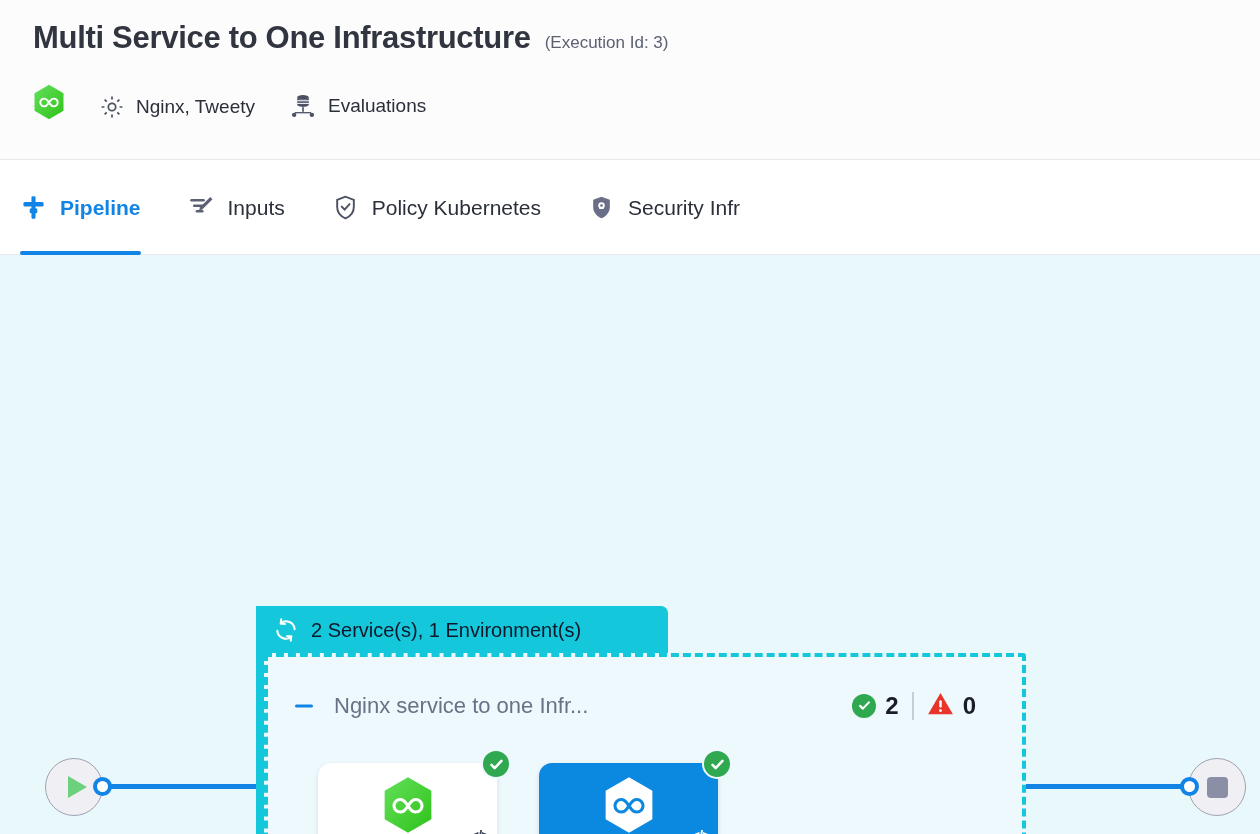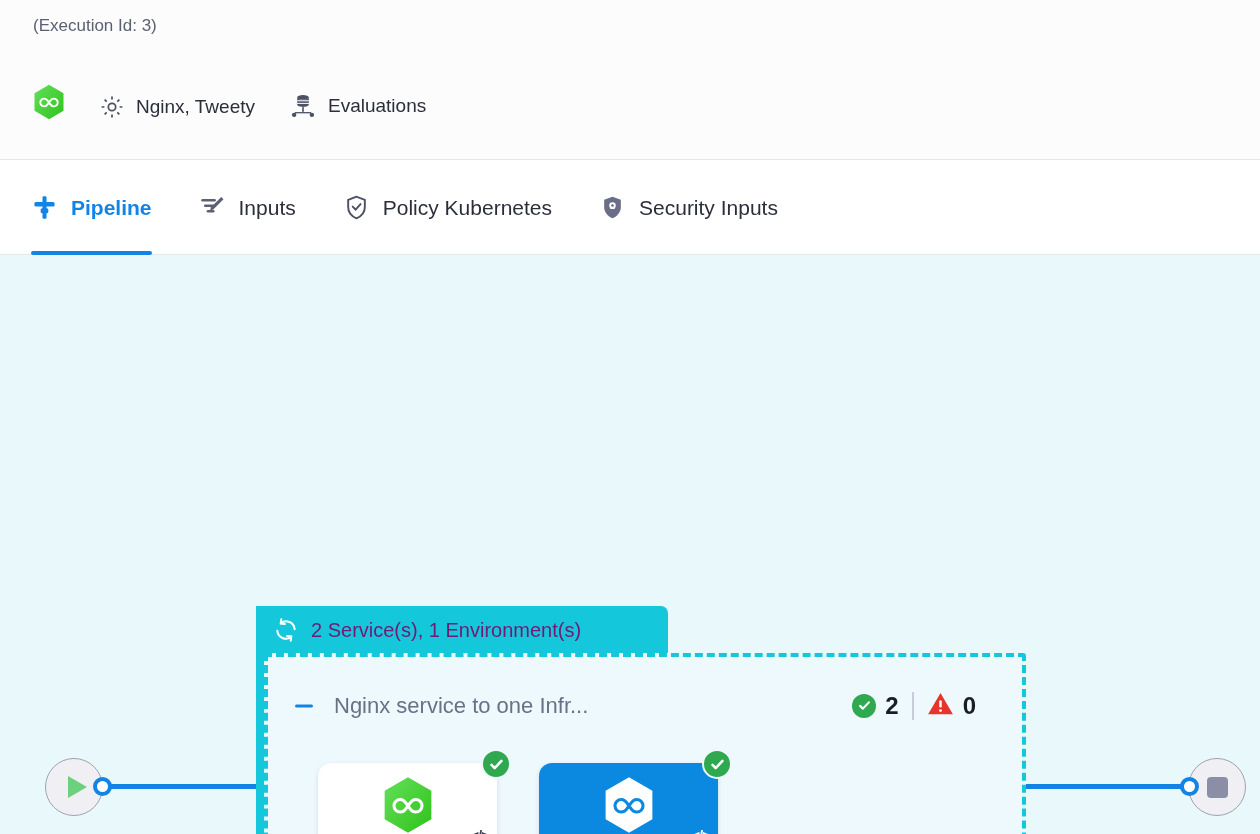--- a/index.html
+++ b/index.html
@@ -37,21 +37,21 @@
   .gap-lg { width: 34px; }
 
   .hex-logo { width: 32px; height: 36px; display:block; }
   .gear-ico { width: 26px; height: 26px; display:block; }
   .k8s-ico  { width: 28px; height: 28px; display:block; }
 
   
   .tabs {
     position: absolute; left: 0; top: 160px; width: 1260px; height: 95px;
     background: #ffffff; border-bottom: 1px solid #e6e8ec;
-    display: flex; align-items: flex-start; padding-left: 31px;
+    display: flex; align-items: flex-start; padding-left: 20px;
   }
   .tab {
     height: 95px; display: flex; align-items: center; gap: 13px;
     padding: 0 21px 0 0; margin-right: 26px;
     cursor: pointer; position: relative;
   }
   .tab .tab-label { font-size: 21px; color: #2b2f3a; }
   .tab.active .tab-label { color: #1284e6; font-weight: bold; }
   .tab.active::after {
     content: ""; position: absolute; left: 0; right: 21px; bottom: 0;
@@ -94,21 +94,21 @@
 
   
   .group-head {
     position: absolute; left: 256px; top: 351px;
     height: 48px; min-width: 412px;
     background: #15c7da; border-radius: 7px 7px 0 0;
     display: flex; align-items: center; padding: 0 17px;
     gap: 12px;
   }
   .group-head .gh-label {
-    font-size: 20px; color: #701a75; font-weight: normal; white-space: nowrap;
+    font-size: 20px; color: #0f172a; font-weight: normal; white-space: nowrap;
   }
   .loop-ico { width: 26px; height: 26px; display:block; }
 
   .group-box {
     position: absolute; left: 264px; top: 398px;
     width: 762px; height: 391px;
     border: 4px dashed #15c7da; border-radius: 3px;
     background: #edf9fd;
   }
   .group-bar {
@@ -161,20 +161,21 @@
   .code-dark { color: #3b4254; }
   .code-light { color: #ffffff; }
 </style>
 </head>
 <body>
 
 <div class="page">
 
   <div class="header">
     <div class="title-row">
+      <div class="page-title">Multi Service to One Infrastructure</div>
       <div class="exec-id">(Execution Id: 3)</div>
     </div>
 
     <div class="meta-row">
       <span>
         <svg class="hex-logo" viewBox="0 0 32 36">
           <defs>
               <linearGradient id="ghex" x1="0" y1="0" x2="1" y2="1">
             <stop offset="0" stop-color="#63e05a"></stop>
                 <stop offset="1" stop-color="#2fc21a"></stop>
@@ -251,21 +252,21 @@
 
     <div class="tab">
       <span>
         <svg class="tab-ico" viewBox="0 0 24 24">
           <path d="M12 2.4L4.6 5.2v6.4c0 4.6 3.1 8.3 7.4 10 4.3-1.7 7.4-5.4 7.4-10V5.2z" fill="#6a6f87"></path>
           <circle cx="12" cy="10.2" r="2.9" fill="#ffffff"></circle>
           <path d="M12 10.2l2.3 3.1h-4.6z" fill="#ffffff"></path>
           <circle cx="12" cy="10.2" r="1.2" fill="#6a6f87"></circle>
         </svg>
       </span>
-      <span class="tab-label">Security Inputs</span>
+      <span class="tab-label">Security Infr</span>
     </div>
   </div>
 
   <div class="canvas">
 
     <div class="conn-line conn-left"></div>
     <div class="conn-line conn-right"></div>
 
     <div class="end-node node-start">
       <span class="play-tri"></span>

